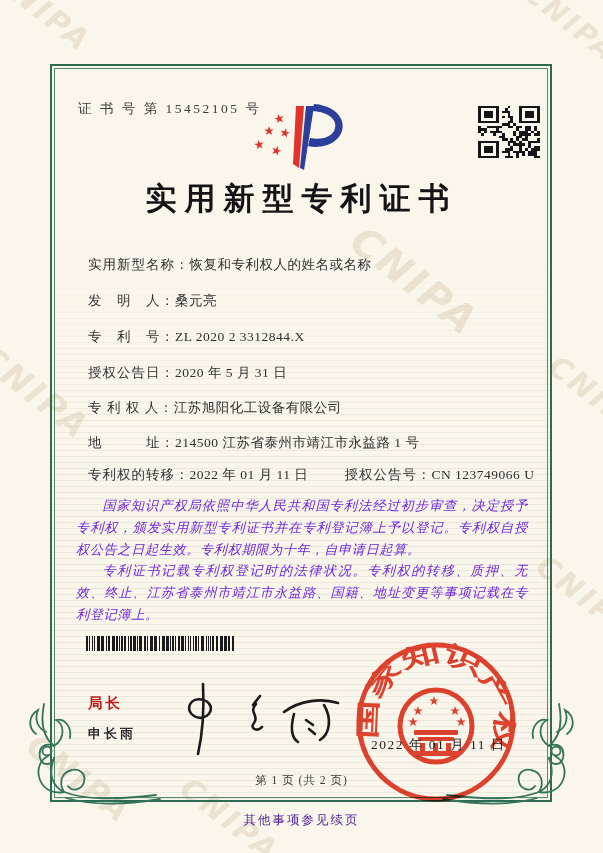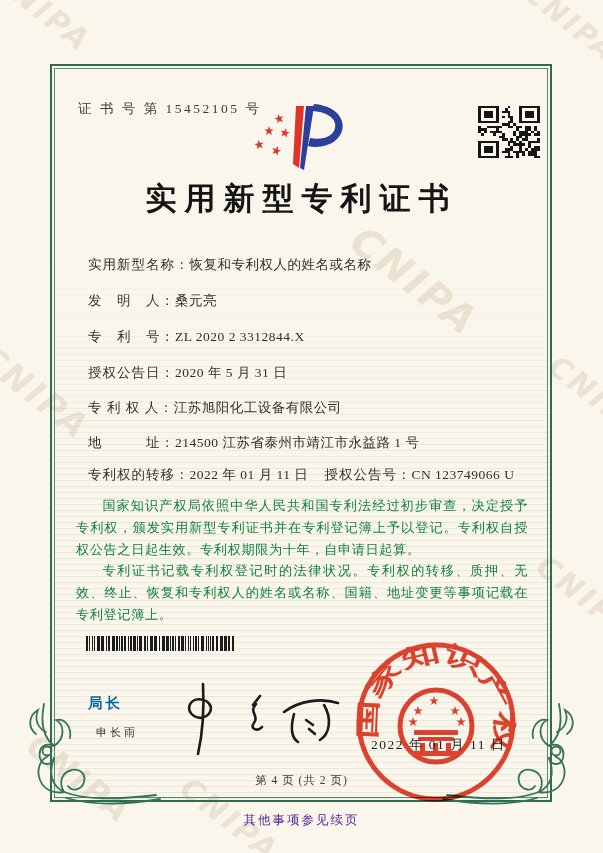--- a/index.html
+++ b/index.html
@@ -50,37 +50,37 @@
   .title{
     position:absolute;left:0;top:178px;width:603px;
     text-align:center;
     font-size:31px;font-weight:700;color:#141414;
     letter-spacing:8px;
   }
   .fields{position:absolute;left:88px;top:0;width:440px;font-size:13.5px;color:#333;}
   .frow{position:absolute;left:0;white-space:nowrap;}
   .frow .lab{letter-spacing:1px;}
   .frow .val{letter-spacing:0.5px;color:#2f2f2f;}
-  .frow .second{margin-left:16px;}
+  .frow .second{margin-left:36px;}
   .paras{
     position:absolute;left:76px;top:495px;width:452px;
-    font-size:13.2px;line-height:21.8px;color:#15803d;
-    text-align:justify;letter-spacing:0.6px;
+    font-size:13.2px;line-height:21.8px;color:#6d28d9;
+    text-align:justify;letter-spacing:0.6px;font-style:italic;
   }
   .paras p{margin:0;text-indent:2em;}
   .barcode{position:absolute;left:86px;top:636px;}
   .sig-title{
     position:absolute;left:88px;top:694px;
     font-family:"DejaVu Sans","Liberation Sans",sans-serif;
-    font-size:14.5px;font-weight:600;color:#0369a1;letter-spacing:3px;
+    font-size:14.5px;font-weight:600;color:#b91c1c;letter-spacing:3px;
   }
   .sig-name{
-    position:absolute;left:96px;top:725px;
+    position:absolute;left:88px;top:725px;
     font-family:"DejaVu Sans","Liberation Sans",sans-serif;
-    font-size:11px;font-weight:400;color:#2e2e2e;letter-spacing:3px;
+    font-size:13px;font-weight:700;color:#2e2e2e;letter-spacing:3px;
   }
   .signature{position:absolute;left:172px;top:674px;}
   .seal{position:absolute;left:352px;top:638px;mix-blend-mode:multiply;opacity:0.93;}
   .seal-date{
     position:absolute;left:371px;top:736px;
     font-size:13.5px;color:#1d1d1d;letter-spacing:1.5px;white-space:nowrap;
   }
   .page-num{
     position:absolute;left:0;top:773px;width:603px;text-align:center;
     font-size:11.5px;color:#3c3c3c;letter-spacing:1px;
@@ -313,21 +313,21 @@
     <div class="frow" style="top:434px">
       <span class="lab">地　　　址：</span><span class="val">214500 江苏省泰州市靖江市永益路 1 号</span>
     </div>
     <div class="frow" style="top:466px">
       <span class="lab">专利权的转移：</span><span class="val">2022 年 01 月 11 日</span><span class="lab second">授权公告号：</span><span class="val">CN 123749066 U</span>
     </div>
   </div>
 
   <div class="paras">
     <p>国家知识产权局依照中华人民共和国专利法经过初步审查，决定授予专利权，颁发实用新型专利证书并在专利登记簿上予以登记。专利权自授权公告之日起生效。专利权期限为十年，自申请日起算。</p>
-    <p>专利证书记载专利权登记时的法律状况。专利权的转移、质押、无效、终止、恢复和专利权人的姓名或名称、国籍、地址变更等事项记载在专利登记簿上。</p>
+    <p>专利证书记载专利权登记时的法律状况。专利权的转移、质押、无效、终止、江苏省泰州市靖江市永益路、国籍、地址变更等事项记载在专利登记簿上。</p>
   </div>
 
   <svg id="barcode" class="barcode" width="153" height="15" viewBox="0 0 153 15" preserveAspectRatio="none" shape-rendering="crispEdges">
     <g class="bars" fill="#1a1a1a">
         <rect x="0" y="0" width="2" height="15"></rect>
         <rect x="3" y="0" width="1" height="15"></rect>
         <rect x="6" y="0" width="1" height="15"></rect>
         <rect x="8" y="0" width="1" height="15"></rect>
         <rect x="11" y="0" width="3" height="15"></rect>
         <rect x="15" y="0" width="3" height="15"></rect>
@@ -411,16 +411,16 @@
       <rect x="62" y="92" width="44" height="5" rx="1"></rect>
       <rect x="66" y="99" width="36" height="4" rx="1"></rect>
       <rect x="68" y="105" width="5" height="8"></rect>
       <rect x="81" y="105" width="5" height="8"></rect>
       <rect x="94" y="105" width="5" height="8"></rect>
       <rect x="60" y="113" width="48" height="5" rx="1"></rect>
     </g>
   </svg>
   <div class="seal-date">2022 年 01 月 11 日</div>
 
-  <div class="page-num">第 4 页 (共 2 页)</div>
+  <div class="page-num">第 1 页 (共 2 页)</div>
   <div class="footer-note">其他事项参见续页</div>
 
 </div>
 
 </body></html>

